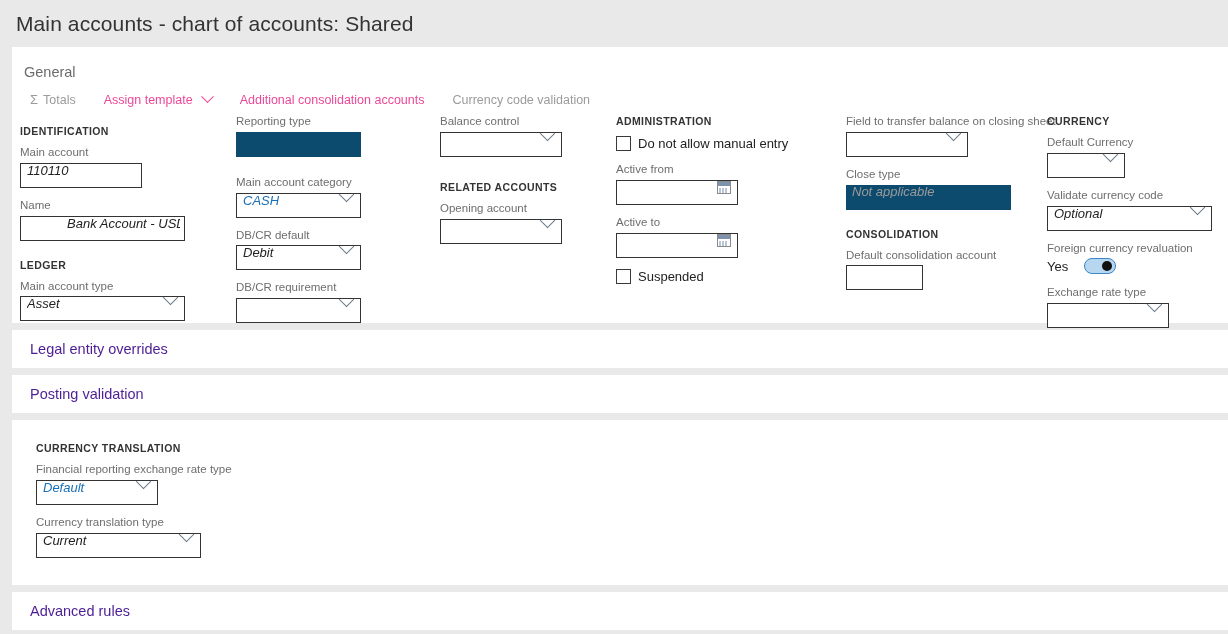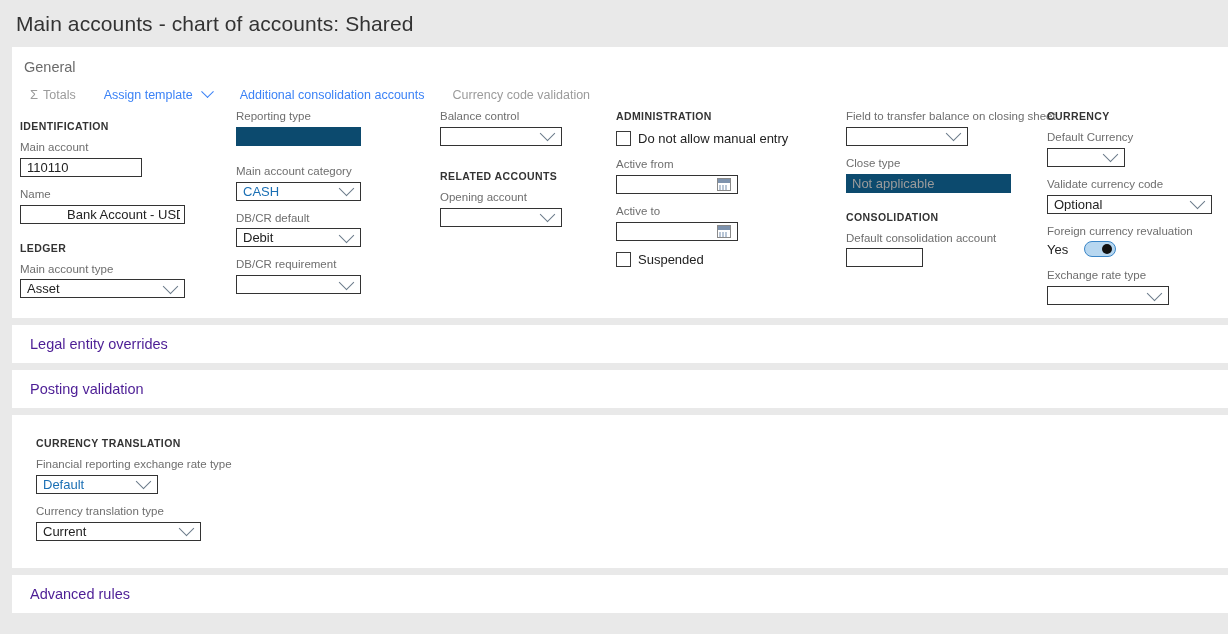--- a/index.html
+++ b/index.html
@@ -32,42 +32,42 @@
     background: #ffffff;
     margin-left: 12px;
     margin-right: 0;
     position: relative;
   }
   .panel + .panel { margin-top: 7px; }
 
   .section-title {
     font-size: 14.5px;
     color: #6b6b6b;
-    padding: 12px 0 0 12px;
+    padding: 17px 0 0 12px;
     font-weight: 400;
   }
 
   
   .toolbar {
     display: flex;
     align-items: center;
     padding: 10px 0 6px 18px;
     gap: 0;
     font-size: 12.5px;
   }
   .tb-item {
     padding: 2px 14px 2px 0;
     margin-right: 14px;
     white-space: nowrap;
     display: inline-flex;
     align-items: center;
     gap: 5px;
   }
   .tb-item.disabled { color: #9b9b9b; cursor: default; }
-  .tb-item.link { color: #3b82f6; cursor: pointer; }
+  .tb-item.link { color: #ec4899; cursor: pointer; }
   .sigma-icon { font-size: 13px; color: #9b9b9b; }
   .caret {
     display:inline-block;
     width: 9px; height: 9px;
     border-right: 1.4px solid currentColor;
     border-bottom: 1.4px solid currentColor;
     transform: rotate(45deg) translate(-2px,-2px);
     margin-left: 5px;
   }
 
@@ -89,29 +89,30 @@
   }
   .fld { margin-bottom: 11px; }
   .lbl {
     font-size: 11.5px;
     color: #6e6e6e;
     margin-bottom: 3px;
     white-space: nowrap;
     line-height: 1.2;
   }
   .ctrl {
-    height: 19px;
+    height: 25px;
     border: 1px solid #333333;
     background: #ffffff;
     display: flex;
-    align-items: center;
+    align-items: flex-start;
     padding: 0 4px 0 6px;
     font-size: 13px;
     color: #222222;
     position: relative;
+    font-style: italic;
   }
   .ctrl.disabled {
     border: none;
     background: #0c4a6e;
     color: #9b9b9b;
   }
   .ctrl .val { flex: 1; white-space: nowrap; overflow: hidden; line-height: 1; }
   .ctrl .val.blue { color: #1a6fb4; }
   .ctrl .val.grey { color: #9b9b9b; }
 

